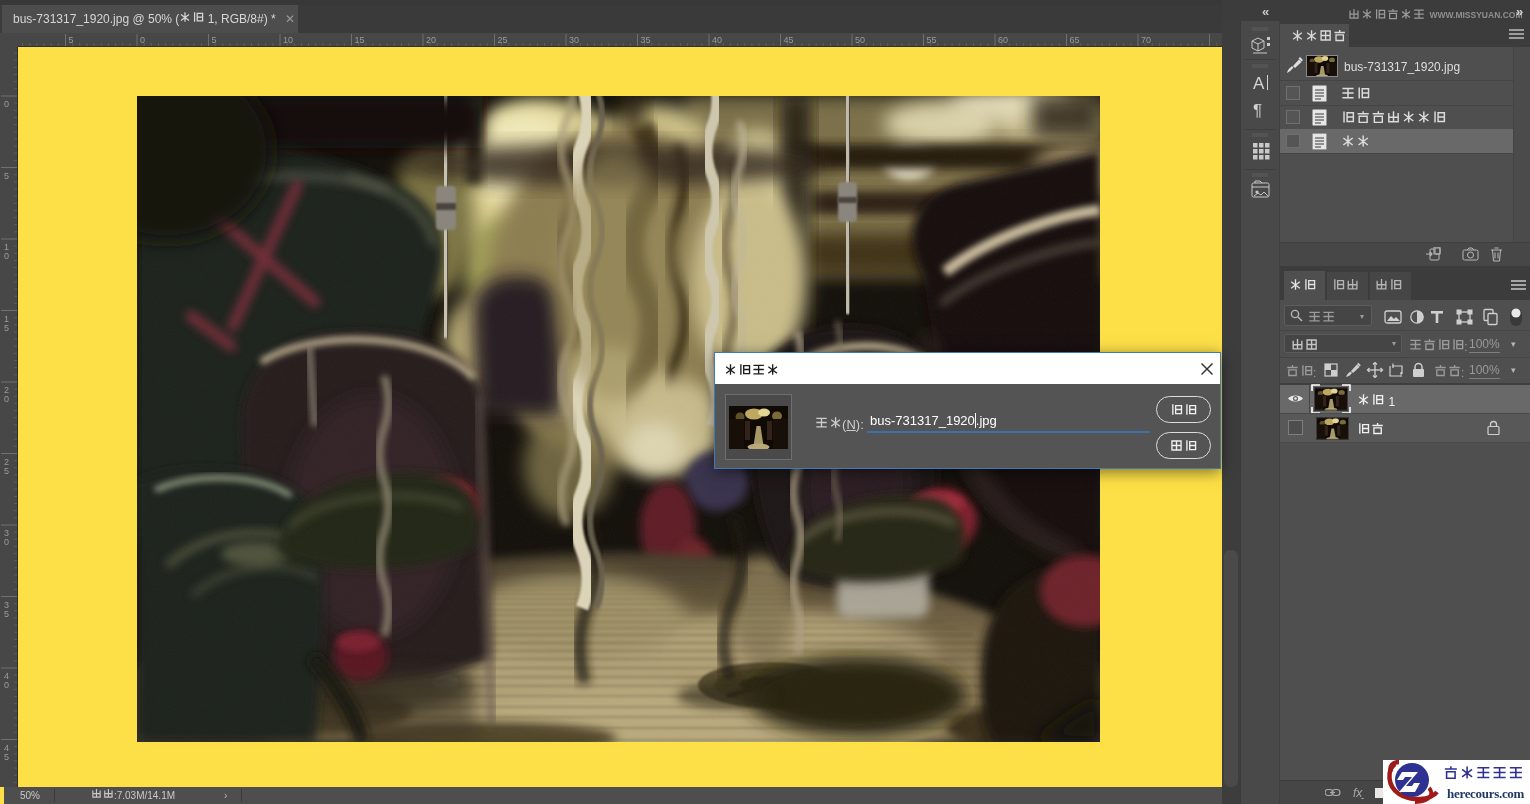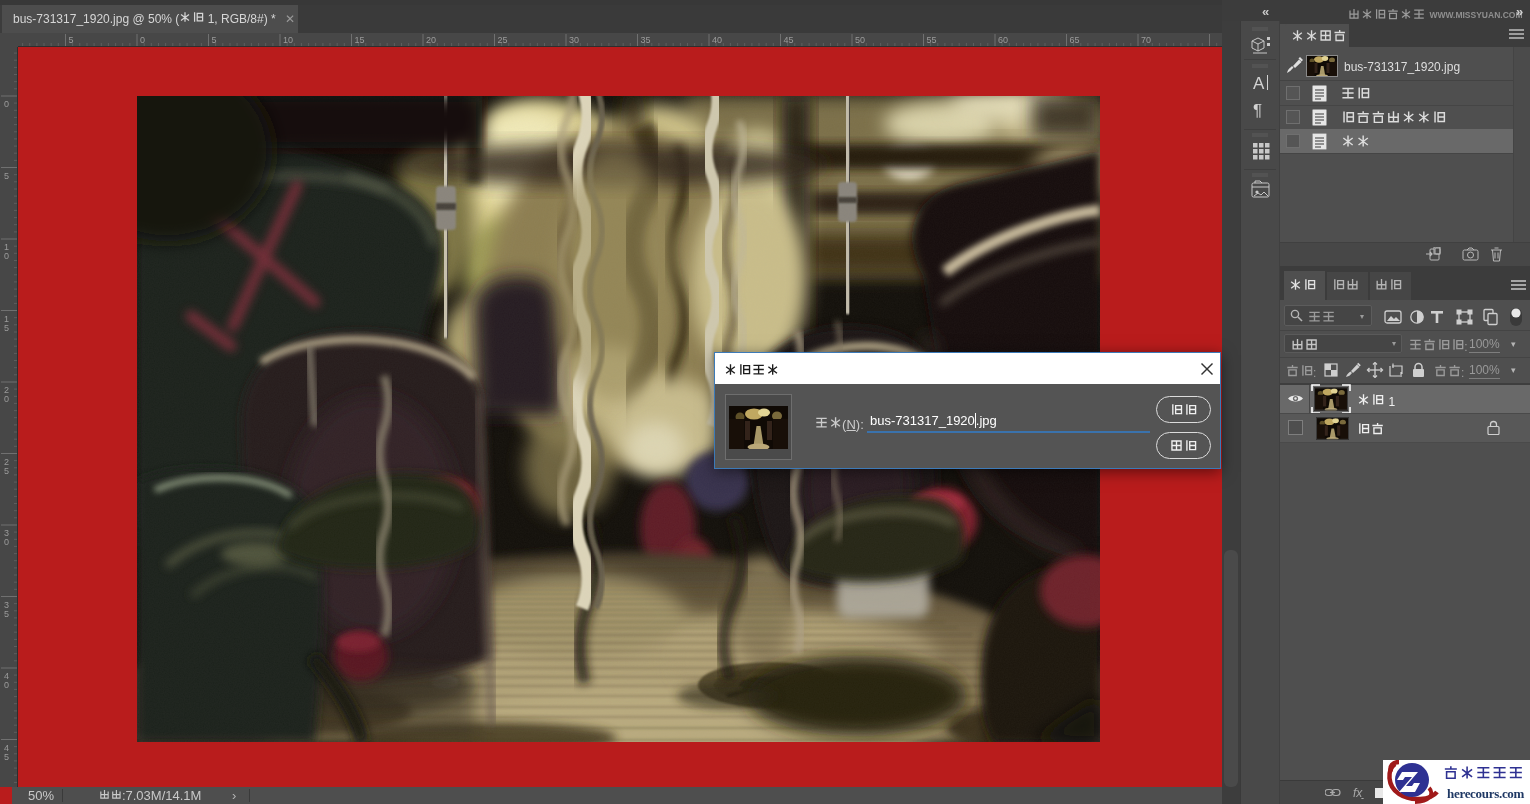--- a/index.html
+++ b/index.html
@@ -19,21 +19,21 @@
     <symbol id="hD" viewBox="0 0 12 12">
       <path d="M1.2,3.2H10.8 M6,1V3.2 M2.6,5.4H9.4V10.6H2.6Z" fill="none" stroke="currentColor" stroke-width="1.25"></path>
     </symbol>
     <symbol id="hE" viewBox="0 0 12 12">
       <path d="M6,1.2V10.8 M2,3.4L10,9.4 M10,3.4L2,9.4" fill="none" stroke="currentColor" stroke-width="1.25"></path>
     </symbol>
     <symbol id="hF" viewBox="0 0 12 12">
       <path d="M2,2.6V10H10V2.6 M6,1V10 M2,6.2H10" fill="none" stroke="currentColor" stroke-width="1.25"></path>
     </symbol>
   </svg>
-<div class="ab" style="left:0;top:0;width:1222px;height:804px;background:#b91c1c">
+<div class="ab" style="left:0;top:0;width:1222px;height:804px;background:#fde047">
 <div class="ab" style="left:0;top:0;width:1222px;height:33px;background:#3c3c3c"></div>
 <div class="ab" style="left:0;top:0;width:1222px;height:5px;background:#383838"></div>
 <div class="ab" style="left:2px;top:5px;width:296px;height:28px;background:#4d4d4d;color:#d6d6d6;font-size:12px;line-height:28px;padding-left:11px">bus-731317_1920.jpg @ 50% (<svg style="color:#d6d6d6;" width="25.0" height="12" viewBox="0 0 25 12">
         <use href="#hE" x="0" width="12" height="12"></use>
         <use href="#hC" x="13" width="12" height="12"></use>
       </svg> 1, RGB/8#) * <span style="color:#9a9a9a;margin-left:6px">✕</span></div>
 <div class="ab" style="left:298px;top:5px;width:924px;height:28px;background:#3a3a3a"></div>
 <svg class="ab" style="left:0;top:33px" width="1222" height="14">
       <rect width="1222" height="14" fill="#474747"></rect>
       <line x1="-6.0" y1="1" x2="-6.0" y2="13" stroke="#707070"></line>
@@ -531,21 +531,21 @@
         <path d="M710,-5 L711,218" stroke="#c2bbaa" stroke-width="7" fill="none" filter="url(#b1)"></path>
         <rect x="701" y="86" width="19" height="40" rx="4" fill="#8a857b" filter="url(#b1)"></rect>
         <rect x="701" y="101" width="19" height="6" fill="#46423a" filter="url(#b1)"></rect>
         <ellipse cx="478" cy="180" rx="62" ry="125" fill="#9a8c5c" filter="url(#b8)" opacity="0.55"></ellipse>
         <rect width="963" height="646" filter="url(#grain)" opacity="0.1"></rect>
         <rect x="0" y="0" width="345" height="52" fill="#131008" filter="url(#b8)"></rect>
         <ellipse cx="30" cy="55" rx="105" ry="90" fill="#17160f" filter="url(#b8)"></ellipse>
         <path d="M963,646 L963,600 L895,646 Z" fill="#171208" filter="url(#b8)"></path>
       </g>
     </svg>
-<div class="ab" style="left:12px;top:787px;width:1376px;height:17px;background:#4e4e4e;color:#c9c9c9;font-size:13px;line-height:17px">
+<div class="ab" style="left:4px;top:787px;width:1376px;height:17px;background:#4e4e4e;color:#c9c9c9;font-size:10px;line-height:17px">
       <span class="ab" style="left:16px">50%</span>
       <div class="ab" style="left:50px;top:2px;width:1px;height:13px;background:#3a3a3a"></div>
       <span class="ab" style="left:87px"><svg style="color:#c9c9c9;" width="22.9" height="11" viewBox="0 0 25 12">
           <use href="#hF" x="0" width="12" height="12"></use>
           <use href="#hF" x="13" width="12" height="12"></use>
         </svg>:7.03M/14.1M</span>
       <span class="ab" style="left:220px;color:#b5b5b5">›</span>
       <div class="ab" style="left:237px;top:2px;width:1px;height:13px;background:#3a3a3a"></div>
     </div>
 </div>

